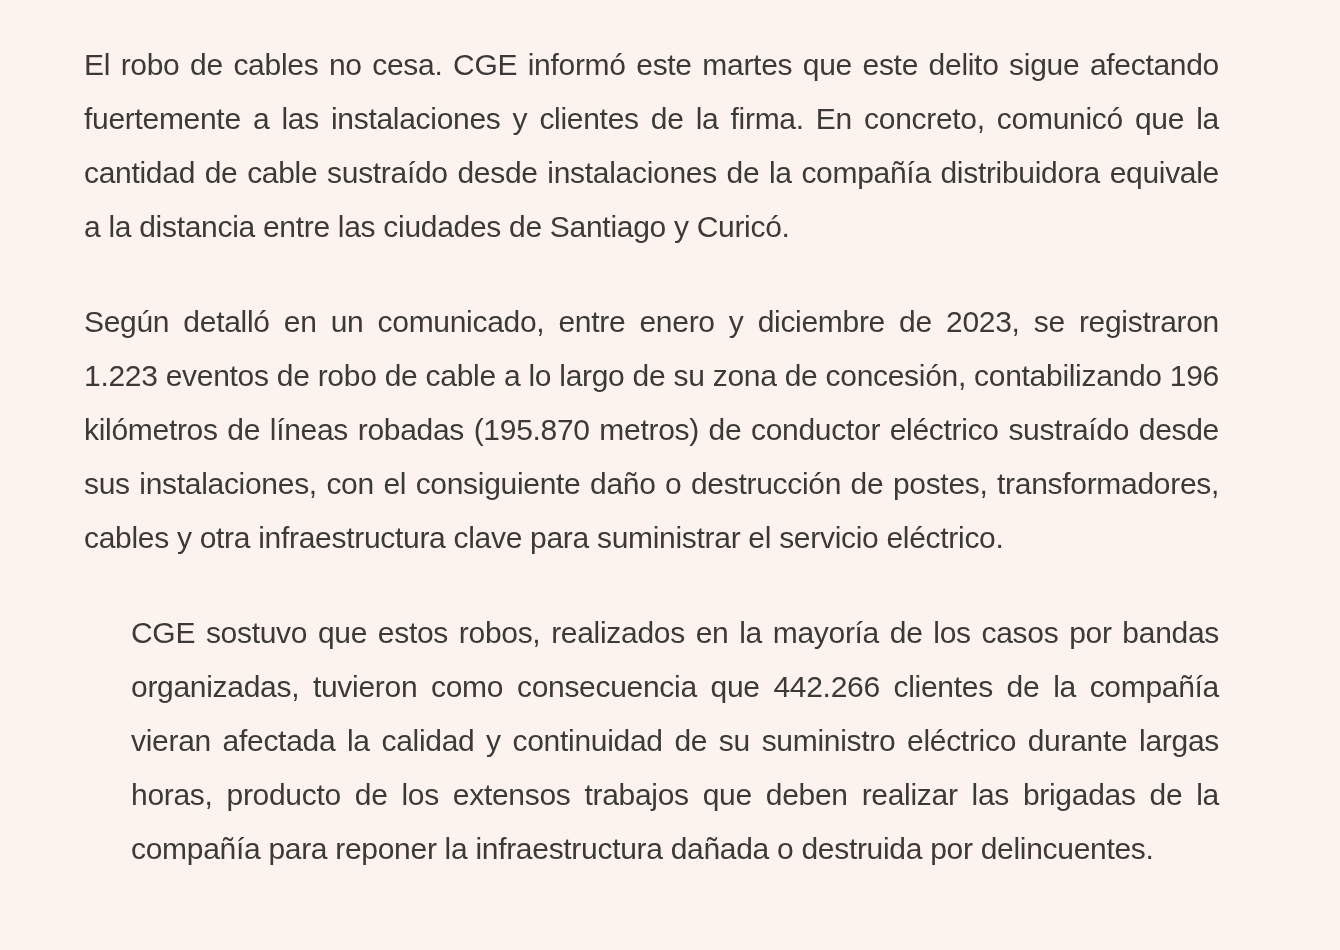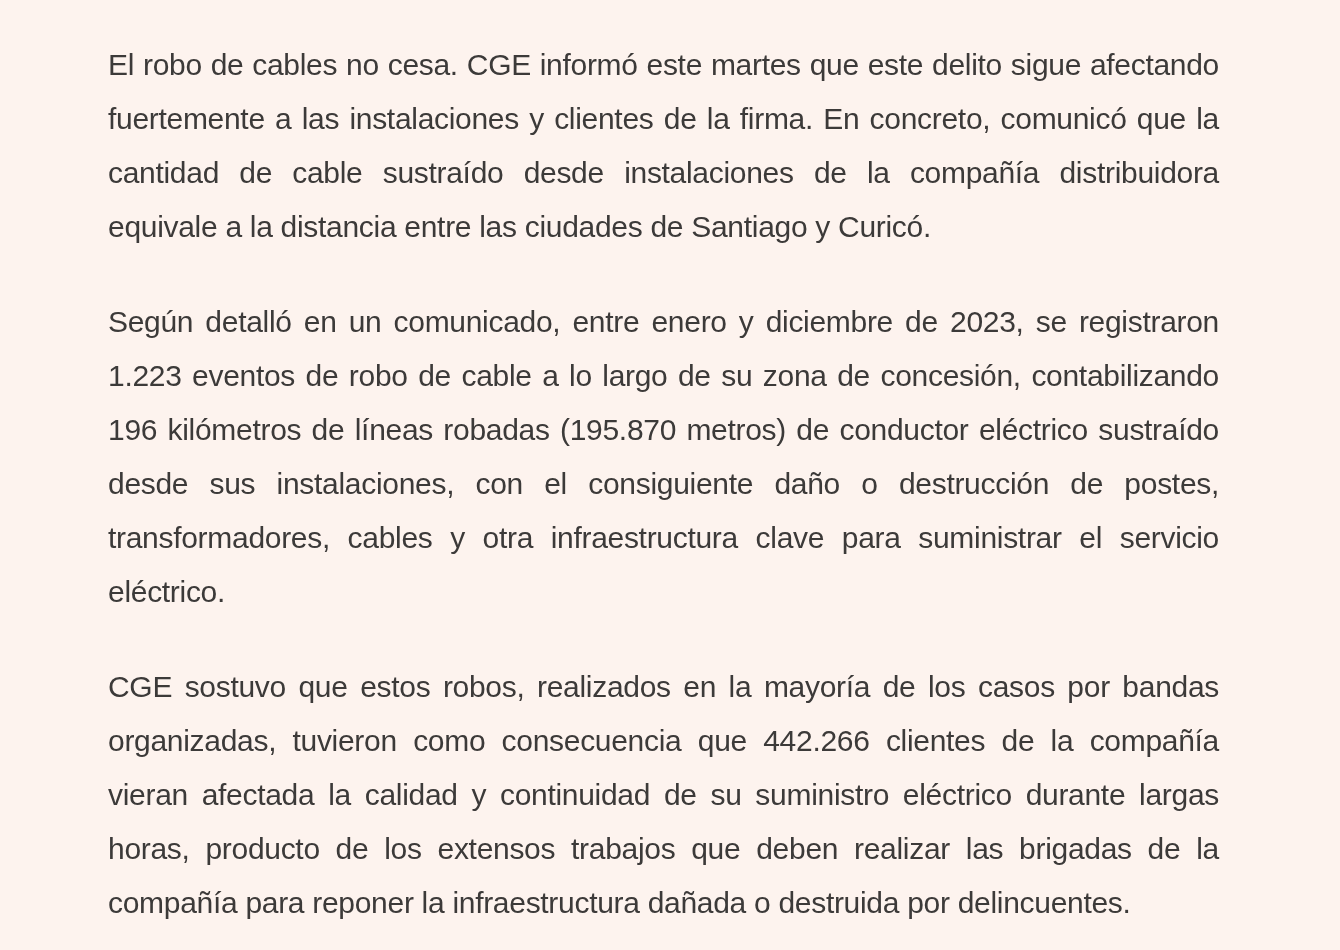--- a/index.html
+++ b/index.html
@@ -9,33 +9,34 @@
   body {
     width: 1340px;
     height: 950px;
     background: #fdf3ee;
     overflow: hidden;
     font-family: "Liberation Sans", sans-serif;
   }
   .article-body {
     box-sizing: border-box;
     width: 1276px;
-    padding: 38px 57px 0 108px;
+    padding: 38px 57px 0 84px;
     color: #3c3a39;
   }
   .article-body p {
     margin: 0 0 41px 0;
     font-size: 30px;
     line-height: 54px;
     letter-spacing: -0.3px;
     text-align: justify;
     text-justify: inter-word;
   }
   .article-body p:last-child {
     margin-bottom: 0;
+    margin-left: 47px;
   }
 </style>
 </head>
 <body>
 
 <main class="article-body">
   <p>El robo de cables no cesa. CGE informó este martes que este delito sigue afectando fuertemente a las instalaciones y clientes de la firma. En concreto, comunicó que la cantidad de cable sustraído desde instalaciones de la compañía distribuidora equivale a la distancia entre las ciudades de Santiago y Curicó.</p>
   <p>Según detalló en un comunicado, entre enero y diciembre de 2023, se registraron 1.223 eventos de robo de cable a lo largo de su zona de concesión, contabilizando 196 kilómetros de líneas robadas (195.870 metros) de conductor eléctrico sustraído desde sus instalaciones, con el consiguiente daño o destrucción de postes, transformadores, cables y otra infraestructura clave para suministrar el servicio eléctrico.</p>
   <p>CGE sostuvo que estos robos, realizados en la mayoría de los casos por bandas organizadas, tuvieron como consecuencia que 442.266 clientes de la compañía vieran afectada la calidad y continuidad de su suministro eléctrico durante largas horas, producto de los extensos trabajos que deben realizar las brigadas de la compañía para reponer la infraestructura dañada o destruida por delincuentes.</p>
 </main>

